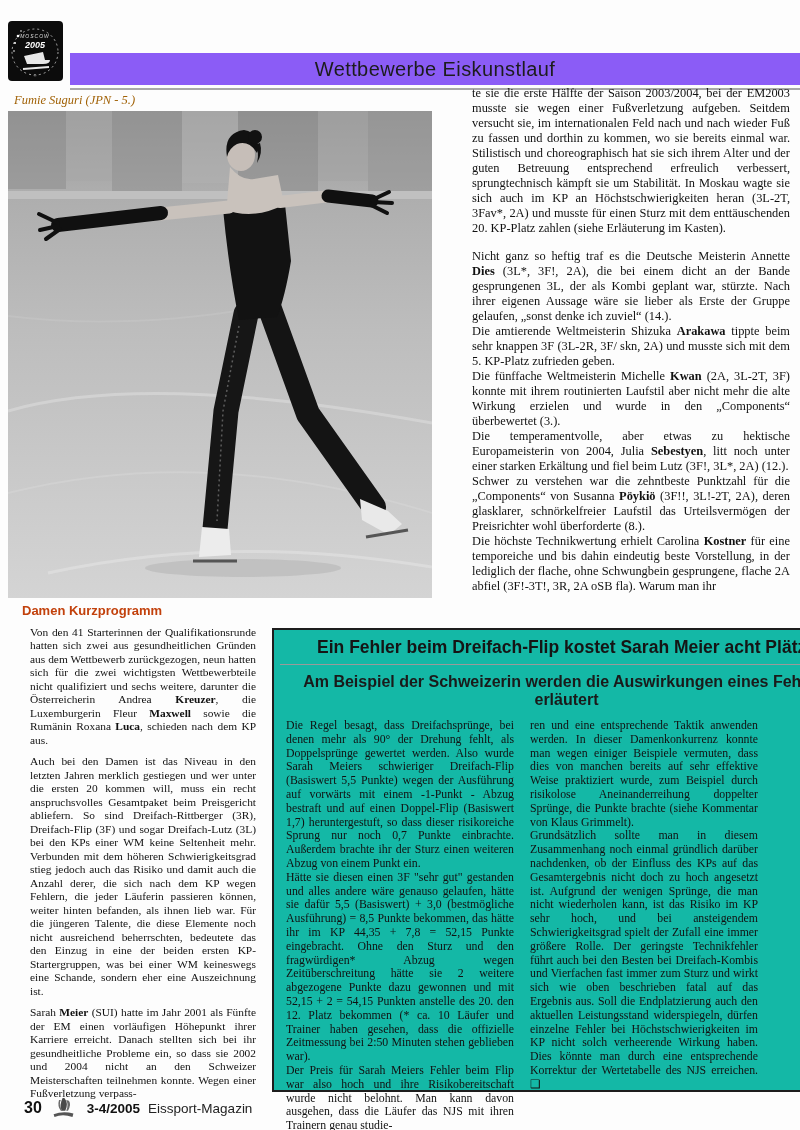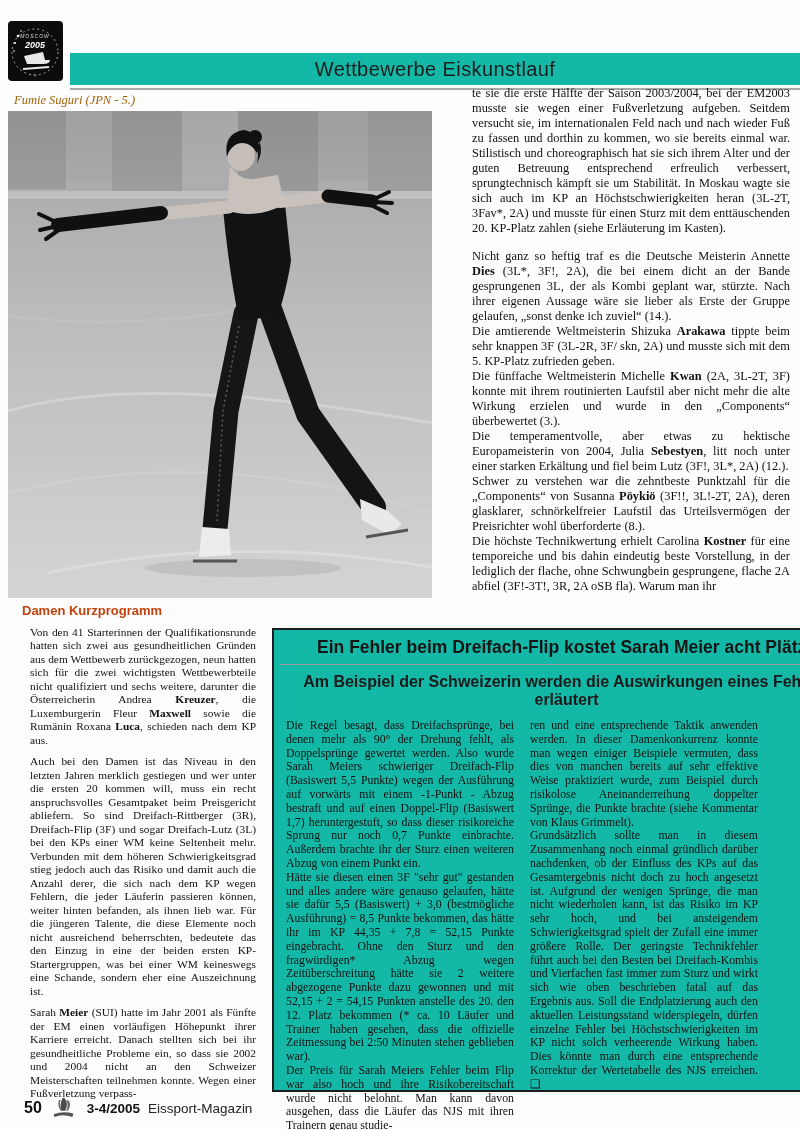--- a/index.html
+++ b/index.html
@@ -4,21 +4,21 @@
 <style>
   html,body{margin:0;padding:0;background:#ffffff;}
   .page{position:relative;width:800px;height:1130px;background:#fdfdfd;overflow:hidden;
         font-family:"Liberation Serif",serif;color:#111;}
 
   
   .event-logo{position:absolute;left:8px;top:21px;width:55px;height:60px;background:#0c0c0c;
               border-radius:4px;overflow:hidden;font-style:italic;}
 
   
-  .header-bar{position:absolute;left:70px;top:53px;width:730px;height:32px;background:#14b8a6;
+  .header-bar{position:absolute;left:70px;top:53px;width:730px;height:32px;background:#8b5cf6;
               display:flex;align-items:center;justify-content:center;}
   .header-bar span{font-family:"Liberation Sans",sans-serif;font-size:20px;color:#1c1c1c;letter-spacing:.4px;}
   .header-rule{position:absolute;left:70px;top:88px;width:730px;height:2px;background:#a8a8a8;}
 
   
   .photo-caption{position:absolute;left:14px;top:93px;font-style:italic;font-size:12.5px;color:#a16207;}
   .photo{position:absolute;left:8px;top:111px;width:424px;height:487px;}
 
   
   .col-right{position:absolute;left:472px;top:86px;width:318px;font-size:12.4px;line-height:15px;
@@ -167,21 +167,21 @@
         <p>Der Preis für Sarah Meiers Fehler beim Flip war also hoch und ihre Risikobereitschaft wurde nicht belohnt. Man kann davon ausgehen, dass die Läufer das NJS mit ihren Trainern genau studie-</p>
       </div>
       <div class="box-col">
         <p>ren und eine entsprechende Taktik anwenden werden. In dieser Damenkonkurrenz konnte man wegen einiger Beispiele vermuten, dass dies von manchen bereits auf sehr effektive Weise praktiziert wurde, zum Beispiel durch risikolose Aneinanderreihung doppelter Sprünge, die Punkte brachte (siehe Kommentar von Klaus Grimmelt).</p>
         <p>Grundsätzlich sollte man in diesem Zusammenhang noch einmal gründlich darüber nachdenken, ob der Einfluss des KPs auf das Gesamtergebnis nicht doch zu hoch angesetzt ist. Aufgrund der wenigen Sprünge, die man nicht wiederholen kann, ist das Risiko im KP sehr hoch, und bei ansteigendem Schwierigkeitsgrad spielt der Zufall eine immer größere Rolle. Der geringste Technikfehler führt auch bei den Besten bei Dreifach-Kombis und Vierfachen fast immer zum Sturz und wirkt sich wie oben beschrieben fatal auf das Ergebnis aus. Soll die Endplatzierung auch den aktuellen Leistungsstand widerspiegeln, dürfen einzelne Fehler bei Höchstschwierigkeiten im KP nicht solch verheerende Wirkung haben. Dies könnte man durch eine entsprechende Korrektur der Wertetabelle des NJS erreichen.  ❑</p>
       </div>
     </div>
   </div>
 
   <div class="footer">
-    <span class="pagenum">50</span>
+    <span class="pagenum">30</span>
     <svg viewBox="0 0 30 26" width="27" height="24">
       <path d="M14,2 Q10,10 13,16 L17,16 Q21,8 16,2 Z" fill="#4a4a4a"></path>
       <path d="M10,4 Q8,11 12,16 L14,16 Q9,9 12,4 Z" fill="#6a6a6a"></path>
       <path d="M18,4 Q21,10 18,16 L20,16 Q24,9 21,5 Z" fill="#6a6a6a"></path>
       <path d="M4,20 Q14,16 26,19 L25,23 Q14,19 5,23 Z" fill="#555555"></path>
     </svg>
     <span class="issue">3-4/2005</span>
     <span class="mag">Eissport-Magazin</span>
   </div>
 

